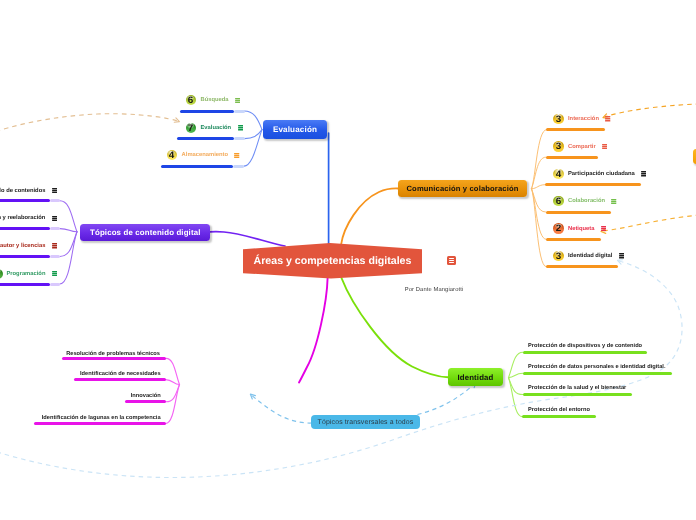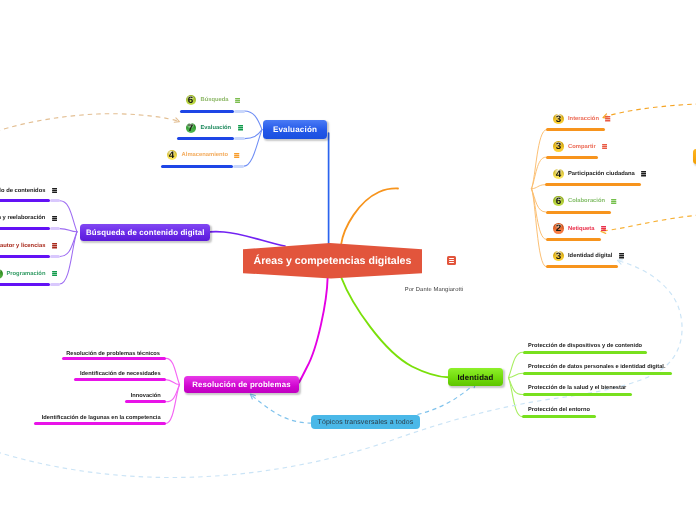--- a/index.html
+++ b/index.html
@@ -92,30 +92,30 @@
     <i style="width:5px;height:1.2px;margin:0.5px 0;"></i>
   </div>
 
   <div class="node" style="left:404.8px;top:287.3px;font-size:5.8px;color:#3d3d3d;letter-spacing:.1px;">Por Dante Mangiarotti</div>
 
   <div class="node cap" style="left:263px;top:120px;width:64px;height:19px;font-size:8.1px;color:#fff;
               background:linear-gradient(180deg,#4a7bf5 0%,#2358e8 55%,#1a4fe0 100%);">
     <span>Evaluación</span>
   </div>
 
+  <div class="node cap" style="left:398px;top:180px;width:129px;height:17px;font-size:7.6px;color:#111;
+              background:linear-gradient(180deg,#f5a41c 0%,#e8920a 55%,#d98200 100%);">
+    <span>Comunicación y colaboración</span>
+  </div>
 
   <div class="node cap" style="left:80.4px;top:223.9px;width:129.8px;height:17.4px;font-size:7.85px;color:#fff;
               background:linear-gradient(180deg,#8248f2 0%,#6a2ae8 55%,#5a1ad8 100%);">
-    <span>Búsqueda de contenido digital</span>
-  </div>
-
-  <div class="node cap" style="left:184px;top:376px;width:115px;height:17px;font-size:7.8px;color:#fff;
-              background:linear-gradient(180deg,#e83ae8 0%,#d006d0 60%,#c000c0 100%);">
-    <span>Resolución de problemas</span>
-  </div>
+    <span>Tópicos de contenido digital</span>
+  </div>
+
 
   <div class="node cap" style="left:448px;top:368px;width:55px;height:18px;font-size:7.8px;color:#111;
               background:linear-gradient(180deg,#8ef02a 0%,#6fd80a 60%,#5ec400 100%);">
     <span>Identidad</span>
   </div>
 
   <div class="node cap" style="left:311px;top:415px;width:109px;height:14px;font-size:6.9px;color:#2a3a45;font-weight:normal;
               background:#4ab8e8;box-shadow:none;border-radius:4px;">
     <span>Tópicos transversales a todos</span>
   </div>

